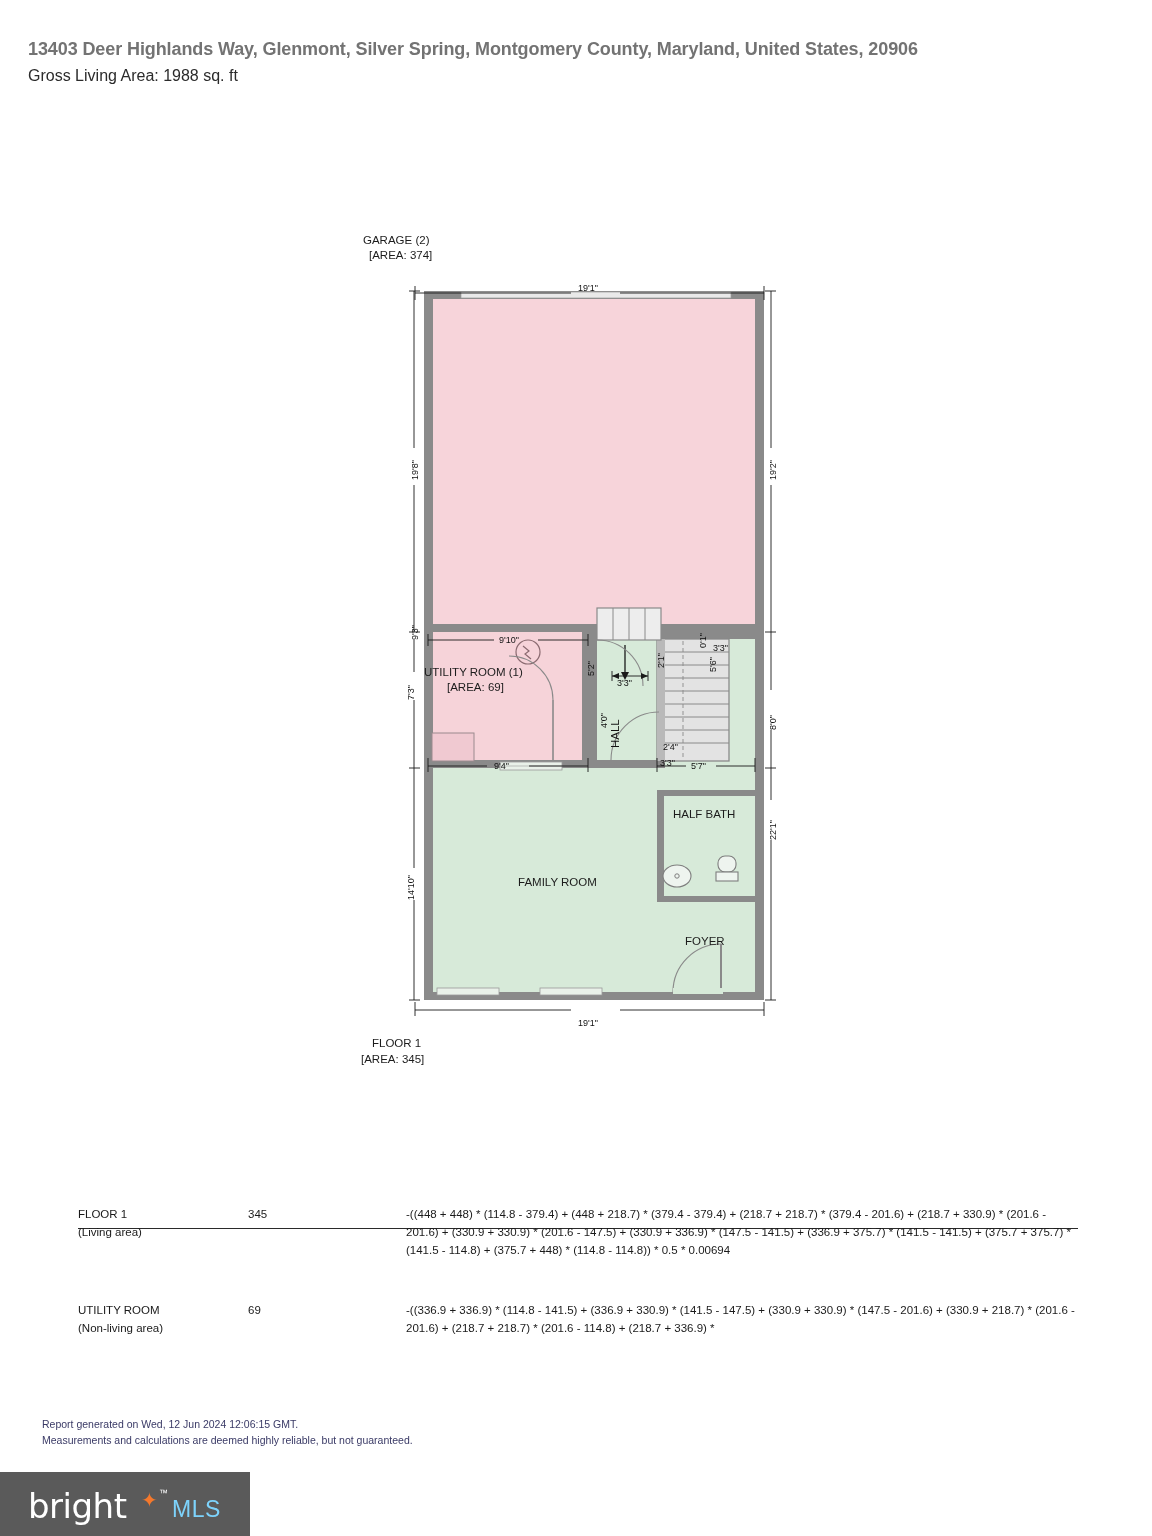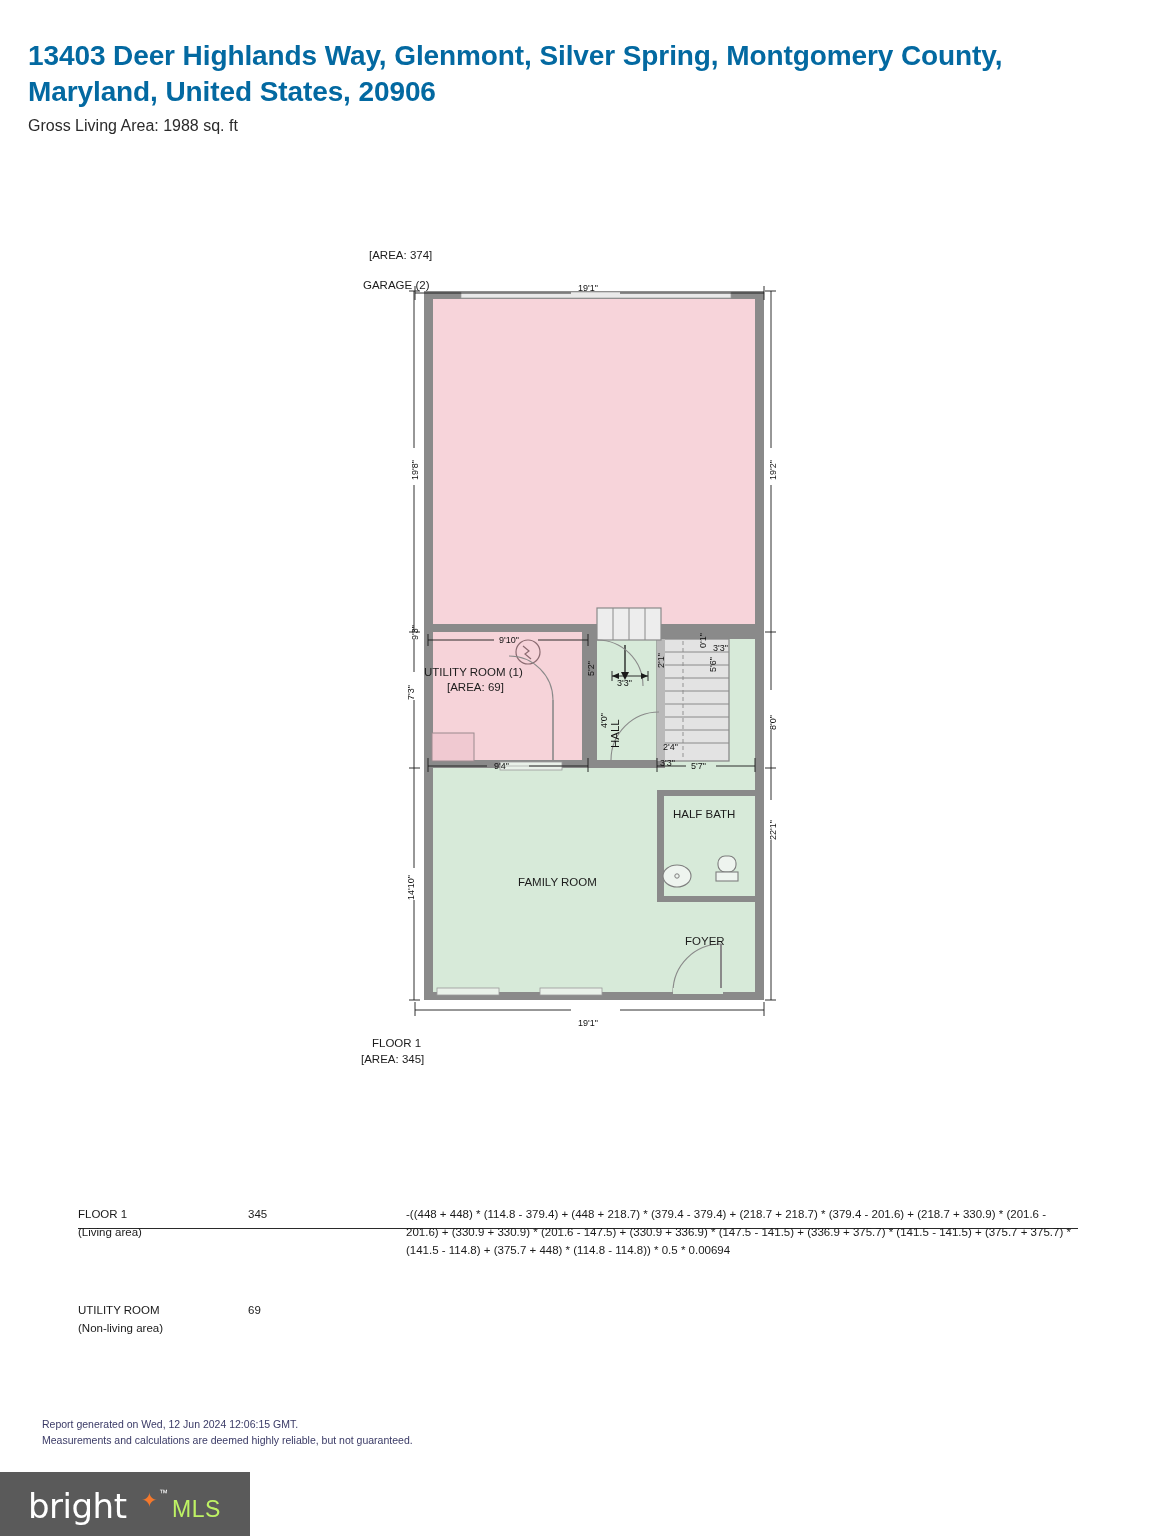--- a/index.html
+++ b/index.html
@@ -17,23 +17,23 @@
   }
 
   
   .header {
     position: absolute;
     left: 28px;
     top: 38px;
     width: 1100px;
   }
   .title {
-    font-size: 28px;
+    font-size: 18px;
     font-weight: bold;
-    color: #0369a1;
+    color: #737373;
     line-height: 1.3;
     letter-spacing: -0.1px;
   }
   .subtitle {
     font-size: 16px;
     color: #2b2b2b;
     margin-top: 6px;
   }
 
   
@@ -130,21 +130,21 @@
     font-size: 34px;
     color: #ffffff;
     font-family: "DejaVu Sans", sans-serif;
     letter-spacing: -0.5px;
   }
   .logo-mls {
     position: absolute;
     left: 172px;
     top: 24px;
     font-size: 23px;
-    color: #bef264;
+    color: #7dd3fc;
     letter-spacing: 0.5px;
   }
   .logo-tm {
     position: absolute;
     left: 159px;
     top: 16px;
     font-size: 9px;
     color: #ffffff;
   }
   .logo-star {
@@ -305,21 +305,21 @@
       <line x1="612" y1="671" x2="612" y2="681"></line>
       <line x1="648" y1="671" x2="648" y2="681"></line>
     </g>
 
     <g fill="#1a1a1a">
       <path d="M612 676 l7 -3 v6 z"></path>
       <path d="M648 676 l-7 -3 v6 z"></path>
     </g>
   </svg>
 
-  <div class="lbl center" style="left:363px; top:234px;margin-top:45px;">GARAGE (2)</div>
+  <div class="lbl center" style="left:363px; top:234px;">GARAGE (2)</div>
   <div class="lbl center" style="left:369px; top:249px;">[AREA: 374]</div>
 
   <div class="lbl center" style="left:372px; top:1037px;">FLOOR 1</div>
   <div class="lbl center" style="left:361px; top:1053px;">[AREA: 345]</div>
 
   <div class="lbl" style="left:424px; top:666px;">UTILITY ROOM (1)</div>
   <div class="lbl" style="left:447px; top:681px;">[AREA: 69]</div>
 
   <div class="lbl" style="left:494px; top:876px;padding-left:24px;">FAMILY ROOM</div>
   <div class="lbl" style="left:673px; top:808px;">HALF BATH</div>
@@ -363,20 +363,21 @@
     <div class="c-area">345</div>
     <div class="c-calc">-((448 + 448) * (114.8 - 379.4) + (448 + 218.7) * (379.4 - 379.4) + (218.7 + 218.7) * (379.4 - 201.6) + (218.7 + 330.9) * (201.6 - 201.6) + (330.9 + 330.9) * (201.6 - 147.5) + (330.9 + 336.9) * (147.5 - 141.5) + (336.9 + 375.7) * (141.5 - 141.5) + (375.7 + 375.7) * (141.5 - 114.8) + (375.7 + 448) * (114.8 - 114.8)) * 0.5 * 0.00694</div>
   </div>
 
   <div class="row" style="margin-top:0; height:60px;">
     <div class="c-space">
       <span>UTILITY ROOM</span><br>
       <span>(Non-living area)</span>
     </div>
     <div class="c-area">69</div>
+    <div class="c-calc">-((336.9 + 336.9) * (114.8 - 141.5) + (336.9 + 330.9) * (141.5 - 147.5) + (330.9 + 330.9) * (147.5 - 201.6) + (330.9 + 218.7) * (201.6 - 201.6) + (218.7 + 218.7) * (201.6 - 114.8) + (218.7 + 336.9) *</div>
   </div>
 </div>
 
 <div class="footer">
   <div>Report generated on Wed, 12 Jun 2024 12:06:15 GMT.</div>
   <div>Measurements and calculations are deemed highly reliable, but not guaranteed.</div>
 </div>
 
 <div class="logo">
   <div class="logo-text">bright</div>

